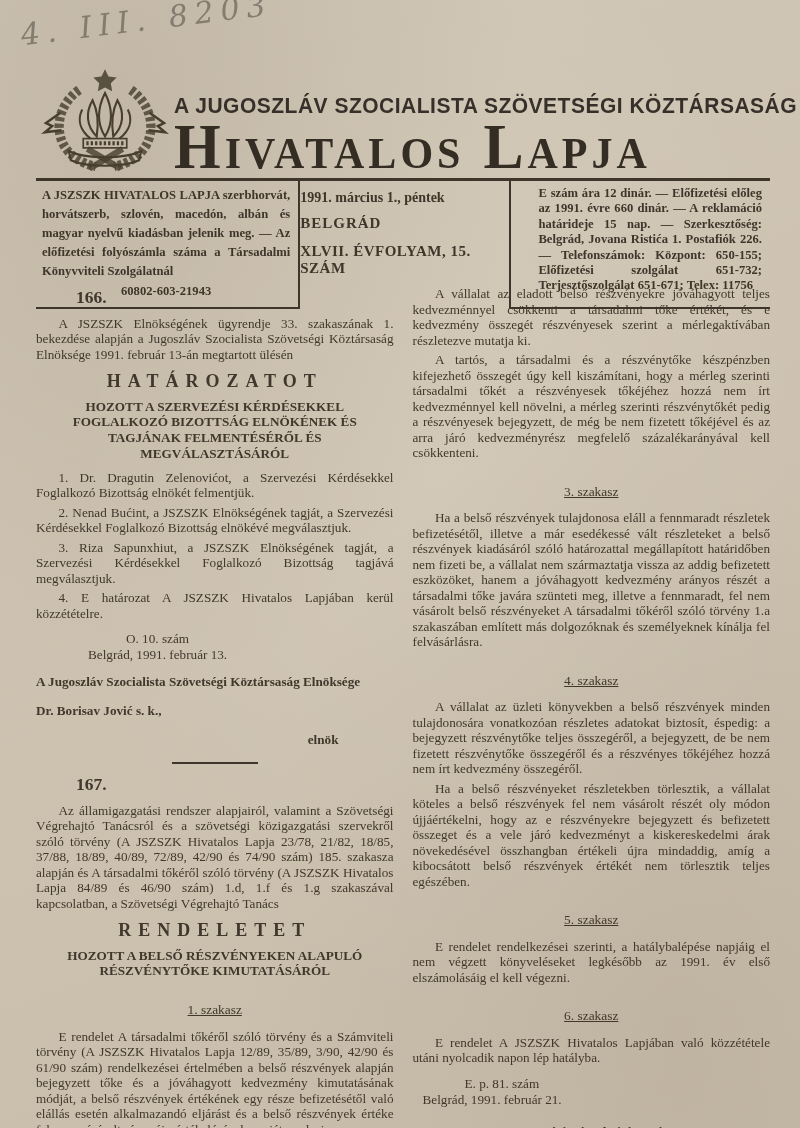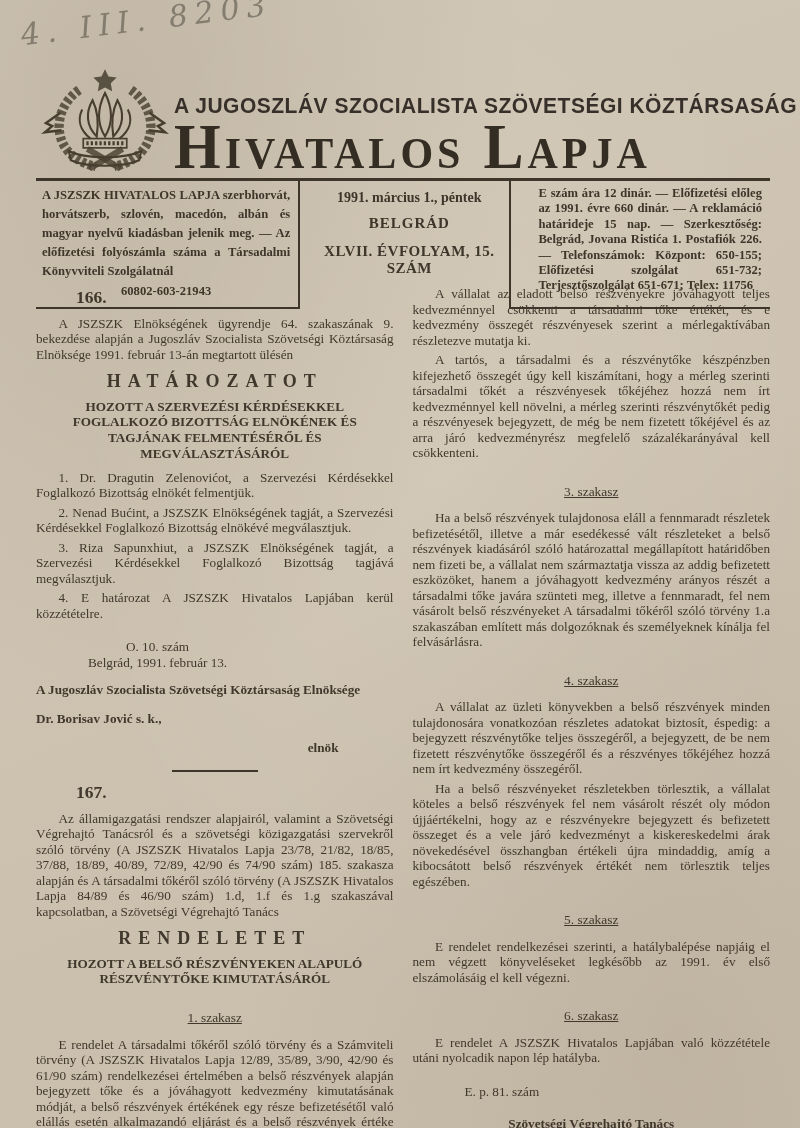--- a/index.html
+++ b/index.html
@@ -46,21 +46,21 @@
     position:absolute; top:178px; left:36px; right:30px;
     border-top:3px solid #3e362a; display:flex; align-items:stretch;
     font-weight:bold; color:#3e362a;
   }
   .infobar .cell-left {
     width:36%; box-sizing:border-box; padding:5px 8px 6px 6px;
     border-right:2px solid #3e362a; border-bottom:2px solid #3e362a;
     font-size:12.6px; line-height:19px; text-align:justify;
   }
   .cell-left .account { text-align:center; margin-top:1px; }
-  .infobar .cell-center { width:28.5%; box-sizing:border-box; text-align:center; padding-top:9px;padding-left:9px; }
+  .infobar .cell-center { width:28.5%; box-sizing:border-box; padding-top:9px; }
   .cell-center .date { font-size:14px; }
   .cell-center .city { font-size:15px; margin-top:9px; letter-spacing:1px; }
   .cell-center .issue { font-size:15px; margin-top:11px; letter-spacing:.5px; }
   .infobar .cell-right {
     width:35.5%; box-sizing:border-box; padding:5px 8px 6px 27px;
     border-left:2px solid #3e362a; border-bottom:2px solid #3e362a;
     font-size:12.6px; line-height:15.4px; text-align:justify;
   }
   
   .bodytext {
@@ -75,21 +75,21 @@
   .artnum { font-size:17.5px; font-weight:bold; margin:4px 0 10px 40px; text-indent:0; }
   .actword { text-align:center; font-weight:bold; font-size:18px; letter-spacing:7px; margin:12px 0 9px; text-indent:0; }
   .acttitle { text-align:center; font-weight:bold; font-size:13.2px; line-height:15.8px; margin:0 14px 8px; text-indent:0; }
   .szakasz { text-align:center; font-size:13.4px; margin:23px 0 11px; text-indent:0; font-weight:normal;text-decoration:underline; }
   .refline { margin:0; text-indent:0; line-height:16px; }
   .issuer { font-weight:bold; margin-top:11px; text-indent:0; text-align:left; }
   .issuer-center { font-weight:bold; margin-top:16px; text-indent:0; text-align:center; }
   .sig-name { font-weight:bold; text-align:left; margin-top:10px; text-indent:0; }
   .sig-role { font-weight:bold; text-align:right; text-indent:0; }
   .divider { width:86px; border:none; border-top:2px solid #3e362a; margin:15px auto 13px; }
-  .mt12 { margin-top:18px; }
+  .mt12 { margin-top:10px; }
   .ml90 { margin-left:90px; }
   .ml52 { margin-left:52px; }
   .ml10 { margin-left:10px; }
   .pr4  { padding-right:4px; }
   .pr55 { padding-right:55px; }
   .pr66 { padding-right:66px; }
 </style>
 </head>
 <body>
 
@@ -135,21 +135,21 @@
     </div>
     <div class="cell-right">
       <span>E szám ára 12 dinár. — Előfizetési előleg az 1991. évre 660 dinár. — A reklamáció határideje 15 nap. — Szerkesztőség: Belgrád, Jovana Ristića 1. Postafiók 226. — Telefonszámok: Központ: 650-155; Előfizetési szolgálat 651-732; Terjesztőszolgálat 651-671; Telex: 11756</span>
     </div>
   </div>
 
   <div class="bodytext">
 
     <div class="col">
       <p class="artnum">166.</p>
-      <p class="p">A JSZSZK Elnökségének ügyrendje 64. szakaszának 9. bekezdése alapján a Jugoszláv Szocialista Szövetségi Köztársaság Elnöksége 1991. február 13-án megtartott ülésén</p>
+      <p class="p">A JSZSZK Elnökségének ügyrendje 33. szakaszának 1. bekezdése alapján a Jugoszláv Szocialista Szövetségi Köztársaság Elnöksége 1991. február 13-án megtartott ülésén</p>
       <p class="actword">HATÁROZATOT</p>
       <p class="acttitle">HOZOTT A SZERVEZÉSI KÉRDÉSEKKEL FOGLALKOZÓ BIZOTTSÁG ELNÖKÉNEK ÉS TAGJÁNAK FELMENTÉSÉRŐL ÉS MEGVÁLASZTÁSÁRÓL</p>
       <p class="p">1. Dr. Dragutin Zelenovićot, a Szervezési Kérdésekkel Foglalkozó Bizottság elnökét felmentjük.</p>
       <p class="p">2. Nenad Bućint, a JSZSZK Elnökségének tagját, a Szervezési Kérdésekkel Foglalkozó Bizottság elnökévé megválasztjuk.</p>
       <p class="p">3. Riza Sapunxhiut, a JSZSZK Elnökségének tagját, a Szervezési Kérdésekkel Foglalkozó Bizottság tagjává megválasztjuk.</p>
       <p class="p">4. E határozat A JSZSZK Hivatalos Lapjában kerül közzétételre.</p>
       <p class="refline mt12 ml90">O. 10. szám</p>
       <p class="refline ml52">Belgrád, 1991. február 13.</p>
       <p class="issuer">A Jugoszláv Szocialista Szövetségi Köztársaság Elnöksége</p>
       <p class="sig-name pr4">Dr. Borisav Jović s. k.,</p>
@@ -172,19 +172,20 @@
       <p class="szakasz">3. szakasz</p>
       <p class="p">Ha a belső részvények tulajdonosa eláll a fennmaradt részletek befizetésétől, illetve a már esedékessé vált részleteket a belső részvények kiadásáról szóló határozattal megállapított határidőben nem fizeti be, a vállalat nem származtatja vissza az addig befizetett eszközöket, hanem a jóváhagyott kedvezmény arányos részét a társadalmi tőke javára szünteti meg, illetve a fennmaradt, fel nem vásárolt belső részvényeket A társadalmi tőkéről szóló törvény 1.a szakaszában említett más dolgozóknak és személyeknek kínálja fel felvásárlásra.</p>
       <p class="szakasz">4. szakasz</p>
       <p class="p">A vállalat az üzleti könyvekben a belső részvények minden tulajdonosára vonatkozóan részletes adatokat biztosít, éspedig: a bejegyzett részvénytőke teljes összegéről, a bejegyzett, de be nem fizetett részvénytőke összegéről és a részvényes tőkéjéhez hozzá nem írt kedvezmény összegéről.</p>
       <p class="p">Ha a belső részvényeket részletekben törlesztik, a vállalat köteles a belső részvények fel nem vásárolt részét oly módon újjáértékelni, hogy az e részvényekre bejegyzett és befizetett összeget és a vele járó kedvezményt a kiskereskedelmi árak növekedésével összhangban értékeli újra mindaddig, amíg a kibocsátott belső részvények értékét nem törlesztik teljes egészében.</p>
       <p class="szakasz">5. szakasz</p>
       <p class="p">E rendelet rendelkezései szerinti, a hatálybalépése napjáig el nem végzett könyveléseket legkésőbb az 1991. év első elszámolásáig el kell végezni.</p>
       <p class="szakasz">6. szakasz</p>
       <p class="p">E rendelet A JSZSZK Hivatalos Lapjában való közzététele utáni nyolcadik napon lép hatályba.</p>
       <p class="refline mt12 ml52">E. p. 81. szám</p>
+      <p class="refline ml10">Belgrád, 1991. február 21.</p>
       <p class="issuer-center">Szövetségi Végrehajtó Tanács</p>
       <p class="sig-name pr66">Ante Marković s. k.,</p>
 
     </div>
 
   </div>
 </div>
 
 </body></html>

